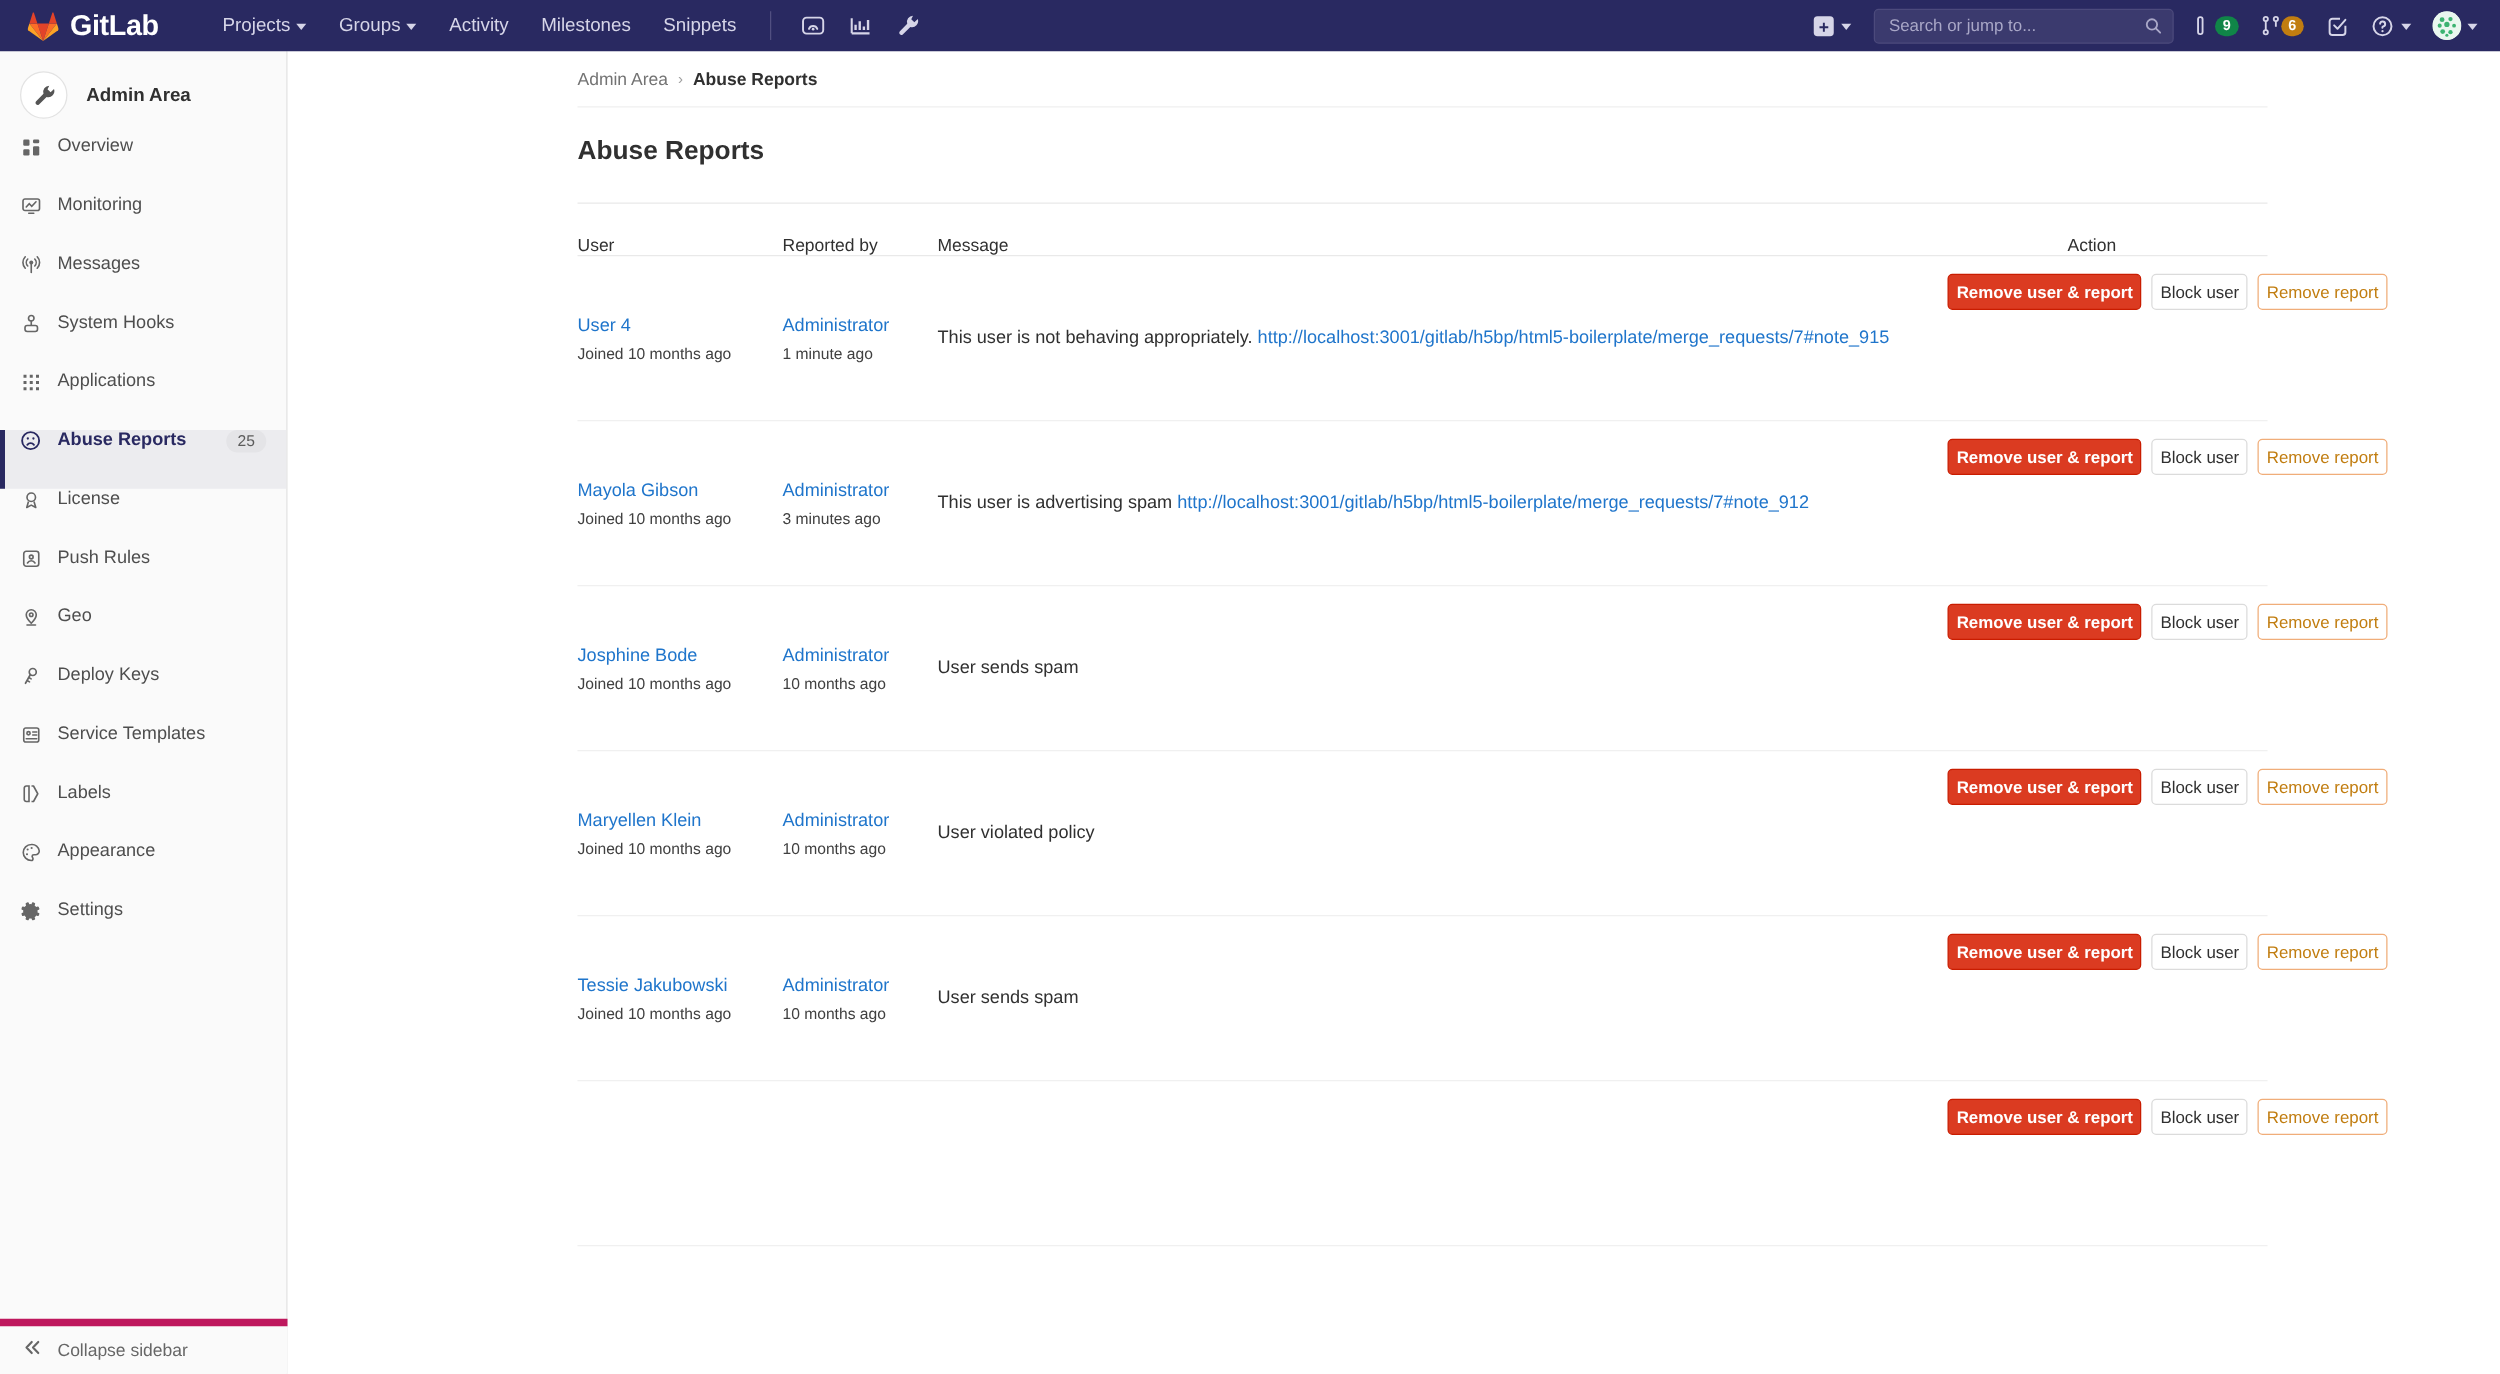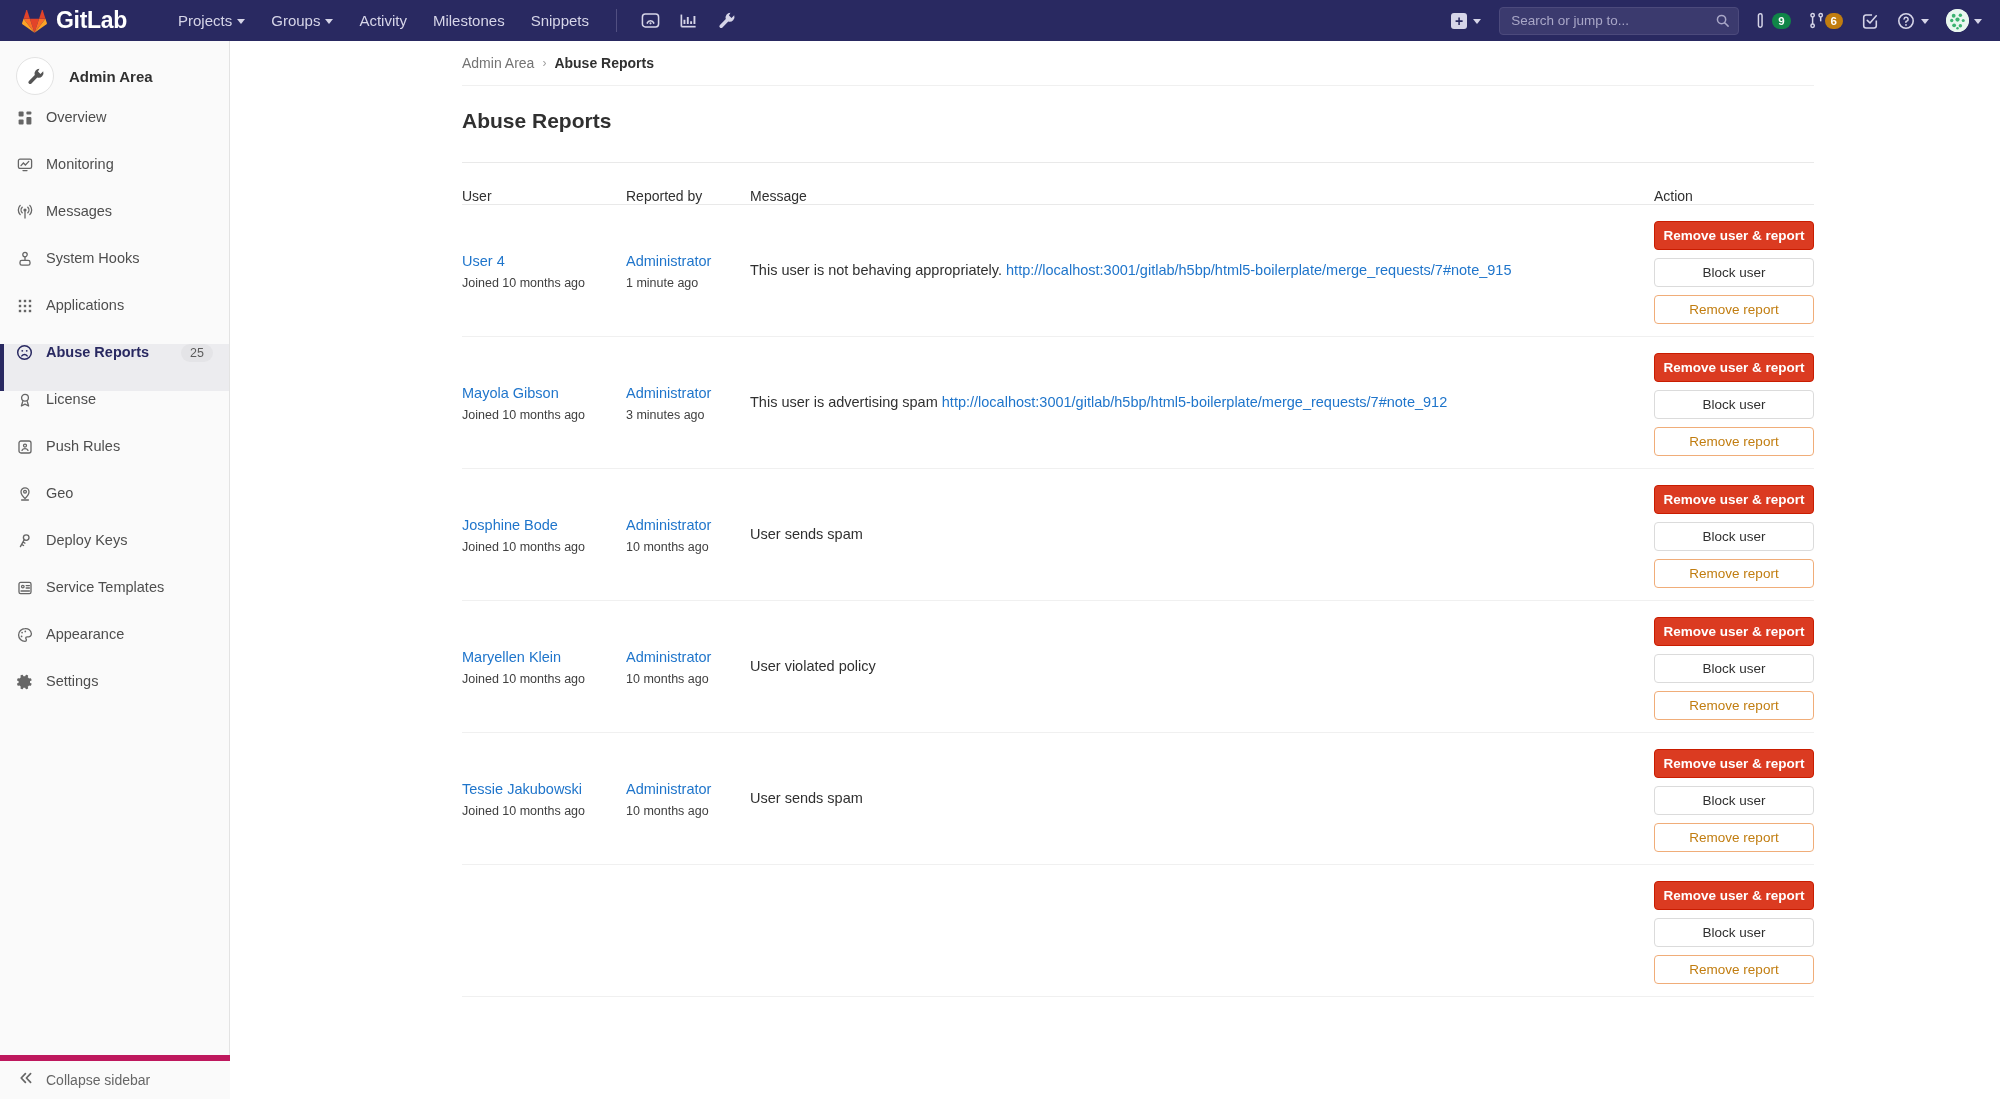--- a/index.html
+++ b/index.html
@@ -133,21 +133,21 @@
   #report-table { margin: 0 186px 0 232px; }
   .thead { display: flex; border-bottom: 1px solid #e9e9e9; height: 42px; align-items: flex-end; }
   .th { font-size: 14px; color: #303030; }
   .col-user   { width: 164px; flex: 0 0 164px; }
   .col-rep    { width: 124px; flex: 0 0 124px; }
   .col-msg    { flex: 1 1 auto; padding-right: 20px; }
   .col-act    { width: 160px; flex: 0 0 160px; }
 
   .trow { display: flex; border-bottom: 1px solid #f0f0f0; min-height: 132px; padding: 12px 0; }
   .cell-user, .cell-rep, .cell-msg { display: flex; flex-direction: column; justify-content: center; }
-  .cell-act { display: flex; flex-direction: column; align-items: stretch; justify-content: flex-end; gap: 8px; padding-top: 2px; }
+  .cell-act { display: flex; flex-direction: row; align-items: stretch; justify-content: center; gap: 8px; padding-top: 2px; }
   .user-link { font-size: 14.5px; color: #1f75cb; cursor: pointer; line-height: 1.45; }
   .sub-text { font-size: 12.5px; color: #404040; margin-top: 3px; }
   .msg-text { font-size: 14.5px; color: #303030; line-height: 1.55; }
   .msg-text a { color: #1f75cb; text-decoration: none; word-break: break-all; cursor: pointer; }
 
   .btn {
     height: 29px; border-radius: 4px; font-size: 13.5px;
     font-family: "Liberation Sans", sans-serif; cursor: pointer;
     display: flex; align-items: center; justify-content: center; width: 100%;
     white-space: nowrap; padding: 0 6px;
@@ -426,20 +426,29 @@
       <span class="ico">
         <svg width="16" height="16" viewBox="0 0 16 16" fill="none" stroke="currentColor" stroke-width="1.3">
           <rect x="2" y="2.4" width="12" height="11.2" rx="1.6"></rect>
           <circle cx="5.8" cy="6.6" r="1.3"></circle>
           <path d="M9.2 5.6h3.2M9.2 8h3.2M4 11h8.4" stroke-linecap="round"></path>
         </svg>
       </span>
       <span class="side-label">Service Templates</span>
     </li>
 
+    <li class="side-item">
+      <span class="ico">
+        <svg width="16" height="16" viewBox="0 0 16 16" fill="none" stroke="currentColor" stroke-width="1.3">
+          <path d="M2.4 3.4a1.6 1.6 0 0 1 1.6-1.6h2.2v12.4H4a1.6 1.6 0 0 1-1.6-1.6z"></path>
+          <path d="M8.2 1.8h1.6l3.4 6.2-3.4 6.2H8.2" stroke-linejoin="round"></path>
+        </svg>
+      </span>
+      <span class="side-label">Labels</span>
+    </li>
 
     <li class="side-item">
       <span class="ico">
         <svg width="16" height="16" viewBox="0 0 16 16" fill="none" stroke="currentColor" stroke-width="1.3">
           <path d="M8 1.6a6.4 6.4 0 0 0 0 12.8c1 0 1.4-.7 1.4-1.4 0-.9-.7-1.3-.7-2 0-.7.6-1.2 1.4-1.2h1.3a3 3 0 0 0 3-3A5.8 5.8 0 0 0 8 1.6z"></path>
           <circle cx="5.1" cy="5.6" r="0.85" fill="currentColor" stroke="none"></circle>
           <circle cx="8.3" cy="4.4" r="0.85" fill="currentColor" stroke="none"></circle>
           <circle cx="4.6" cy="9.4" r="0.85" fill="currentColor" stroke="none"></circle>
         </svg>
       </span>

